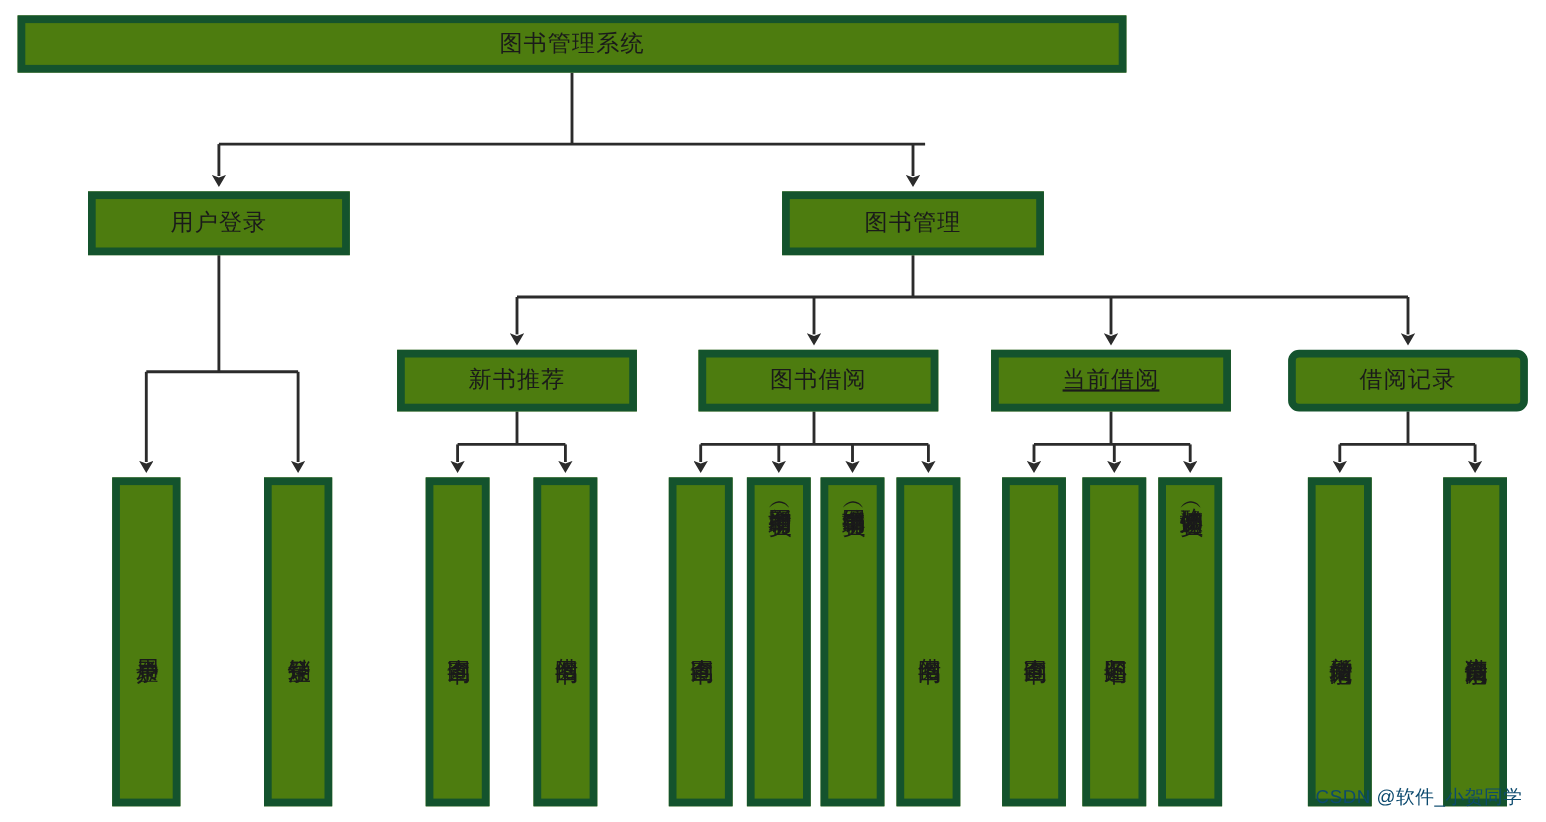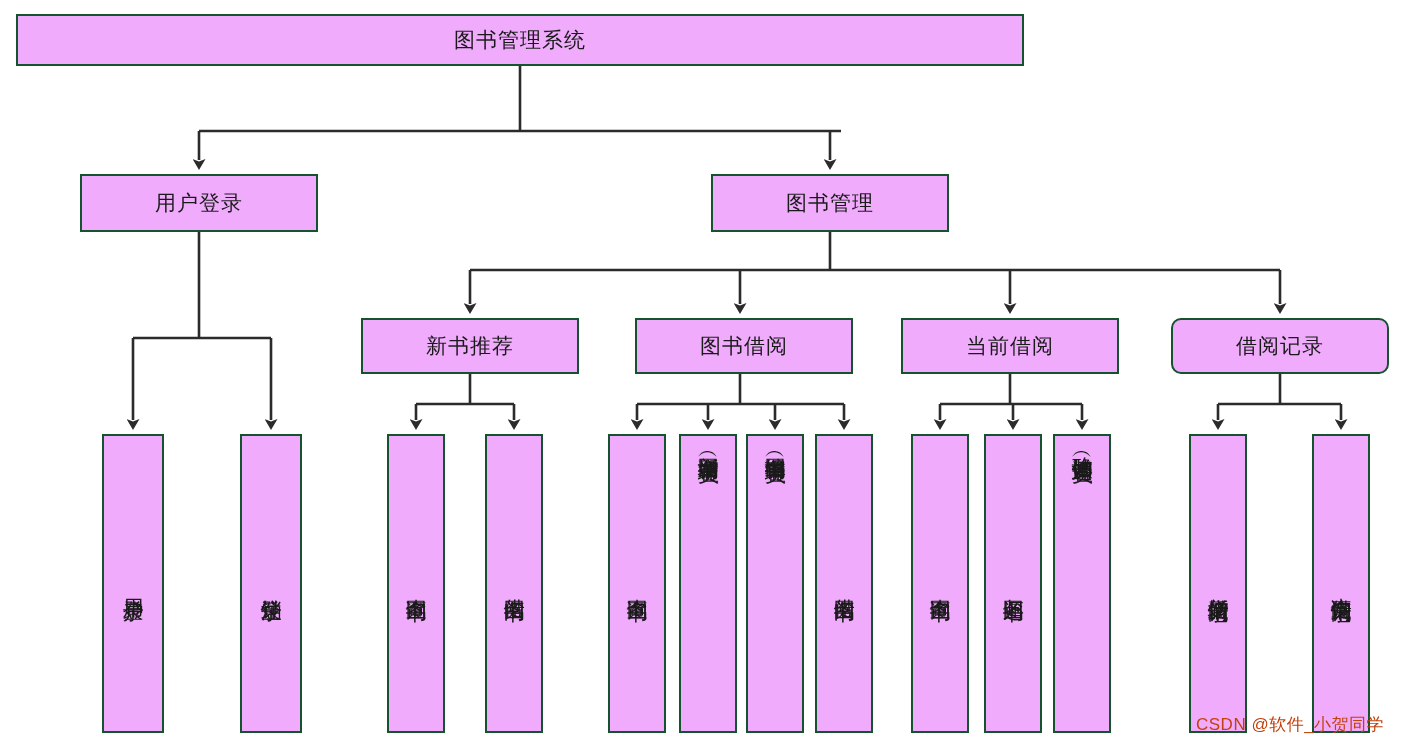--- a/index.html
+++ b/index.html
@@ -21,22 +21,22 @@
   #connector-layer {
     position: absolute;
     left: 0;
     top: 0;
     width: 1405px;
     height: 747px;
   }
   .node {
     position: absolute;
     box-sizing: border-box;
-    border: 2px solid #14532d;
-    background: #f0abfc;
+    border: 7px solid #14532d;
+    background: #4d7c0f;
     display: flex;
     align-items: center;
     justify-content: center;
     color: #1a1a1a;
     z-index: 2;
   }
   .node.horiz {
     font-size: 21px;
     line-height: 1.2;
     letter-spacing: 1px;
@@ -55,21 +55,21 @@
   .node.vert.top-aligned {
     justify-content: flex-start;
     padding-top: 4px;
   }
   .node-label {
     display: block;
     white-space: nowrap;
   }
   #watermark {
     position: absolute;
-    color: #c2410c;
+    color: #0c4a6e;
     font-size: 17px;
     letter-spacing: 0.5px;
     white-space: nowrap;
     z-index: 5;
     user-select: none;
   }
 </style>
 </head>
 <body>
 
@@ -135,21 +135,21 @@
   <div class="node horiz" style="left:361px; top:318px; width:218px; height:56px;">
     <span class="node-label">新书推荐</span>
   </div>
 
   <div class="node horiz" style="left:711px; top:174px; width:238px; height:58px;">
     <span class="node-label">图书管理</span>
   </div>
   <div class="node horiz" style="left:635px; top:318px; width:218px; height:56px;">
     <span class="node-label">图书借阅</span>
   </div>
-  <div class="node horiz" style="left:901px; top:318px; width:218px; height:56px;">
+  <div class="node horiz" style="left:901px; top:318px; width:218px; height:56px;text-decoration:underline;">
     <span class="node-label">当前借阅</span>
   </div>
   <div class="node horiz" style="left:1171px; top:318px; width:218px; height:56px;border-radius:10px;">
     <span class="node-label">借阅记录</span>
   </div>
 
   <div class="node vert" style="left:102px; top:434px; width:62px; height:299px;">
     <span class="node-label">用户登录</span>
   </div>
   <div class="node vert" style="left:240px; top:434px; width:62px; height:299px;">

